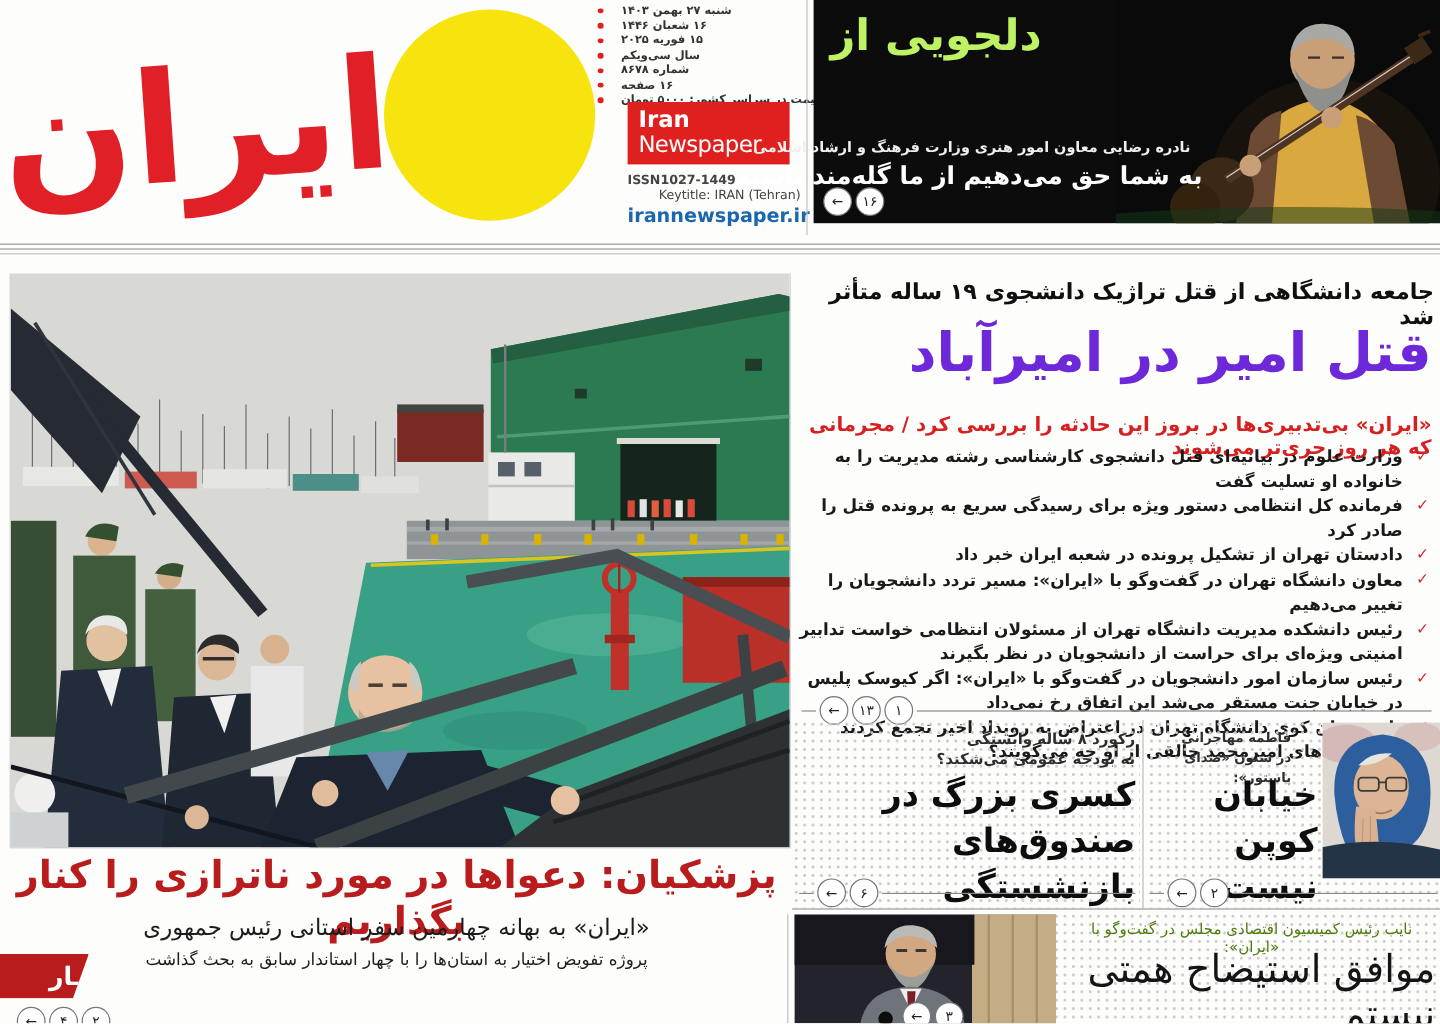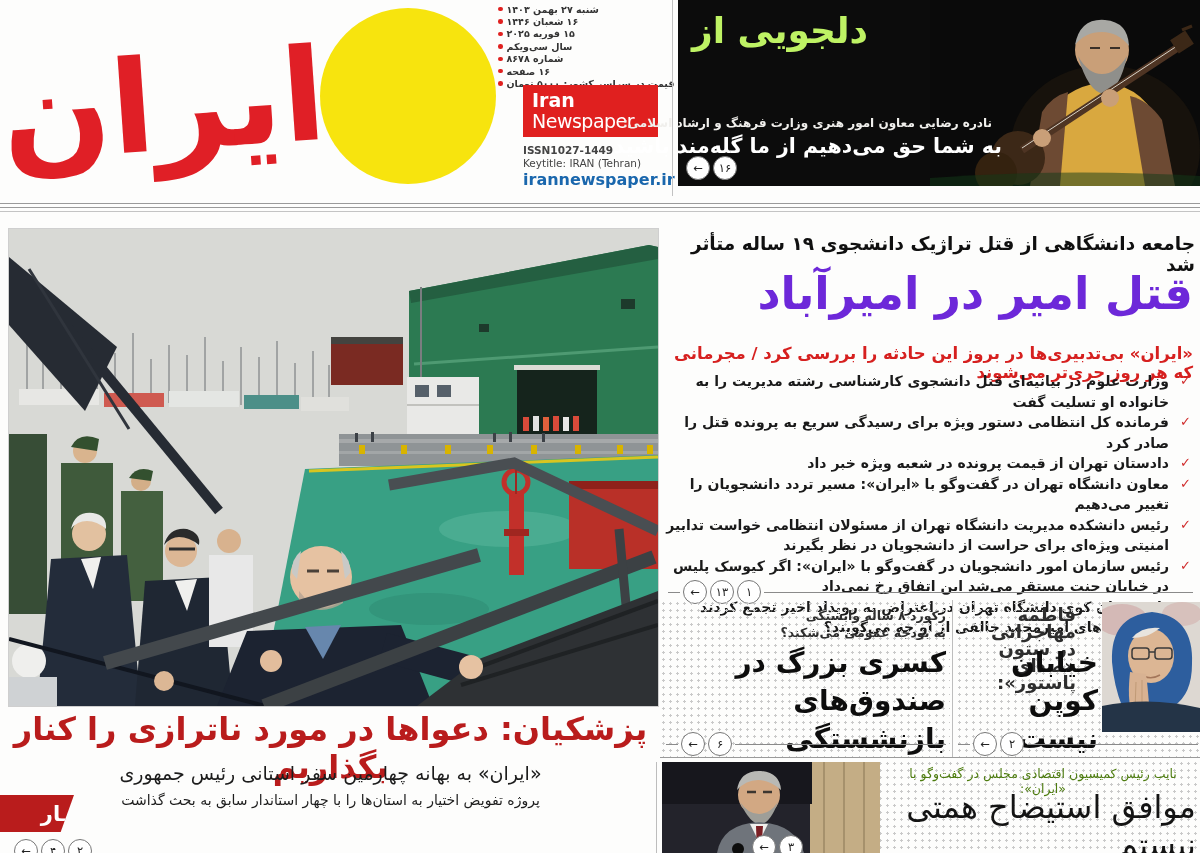--- a/index.html
+++ b/index.html
@@ -5,28 +5,28 @@
   html,body{margin:0;padding:0;background:#ffffff;}
   #page{position:relative;width:1200px;height:853px;background:#fdfdfc;overflow:hidden;
         font-family:"DejaVu Sans",sans-serif;color:#111;}
   .abs{position:absolute;}
   .dotted{background-image:radial-gradient(#c9c9c9 1px, transparent 1.3px);background-size:7px 7px;}
 
   
   #logo-circle{left:320px;top:8px;width:176px;height:176px;border-radius:50%;background:#f7e40e;}
   #logo-svg{left:8px;top:2px;}
   .info-col{left:498px;top:3px;width:176px;}
-  .info-row{display:flex;align-items:center;gap:4px;height:12.4px;}
+  .info-row{display:flex;align-items:center;gap:15px;height:12.4px;}
   .info-dot{width:4.5px;height:4.5px;border-radius:50%;background:#e0201f;flex:0 0 auto;}
   .info-text{font-size:9.5px;font-weight:bold;color:#333;direction:rtl;white-space:nowrap;}
   #iran-np-box{left:523px;top:85px;width:135px;height:52px;background:#e0201f;color:#fff;padding:5px 9px;box-sizing:border-box;}
   #iran-np-box .l1{font-size:19px;font-weight:bold;line-height:21px;}
   #iran-np-box .l2{font-size:19px;line-height:21px;letter-spacing:-0.5px;}
   #issn{left:523px;top:144px;font-size:10.5px;color:#444;font-weight:bold;}
-  #keytitle{left:523px;top:157px;font-size:10.5px;color:#444;}
+  #keytitle{left:549px;top:157px;font-size:10.5px;color:#444;}
   #website{left:523px;top:170px;font-size:16px;font-weight:bold;color:#1a67ad;}
   #mast-vrule{left:672px;top:0;width:1px;height:196px;background:#c2c2c2;}
 
   
   #blackbox{left:678px;top:0;width:522px;height:186px;background:#0c0c0c;}
   #topstory-headline{left:14px;top:6px;width:260px;color:#bef264;font-size:36px;font-weight:bold;
         line-height:50px;direction:rtl;text-align:left;white-space:nowrap;}
   #topstory-kicker{left:14px;top:116px;width:300px;color:#f0efec;font-size:12px;font-weight:bold;direction:rtl;text-align:left;white-space:nowrap;}
   #topstory-quote{left:14px;top:134px;width:310px;color:#fff;font-size:20.5px;font-weight:bold;direction:rtl;text-align:left;white-space:nowrap;}
 
@@ -55,21 +55,21 @@
 
   
   #pension-block{left:660px;top:600px;width:290px;height:157px;}
   #pension-kicker{left:660px;top:607px;width:286px;font-size:12.5px;font-weight:bold;color:#2e2e2e;text-align:right;direction:rtl;line-height:17px;}
   #pension-headline{left:660px;top:644px;width:286px;font-size:28px;font-weight:bold;color:#0d0d0d;text-align:right;direction:rtl;line-height:38px;}
   #pension-refs{left:666px;top:732px;width:280px;}
   #mid-vrule{left:952px;top:600px;width:1px;height:157px;background:#bdbdbd;}
 
   
   #kalabarg-block{left:956px;top:600px;width:244px;height:157px;}
-  #kalabarg-kicker{left:956px;top:606px;width:120px;font-size:18px;font-weight:bold;color:#2e2e2e;text-align:right;direction:rtl;line-height:17px;}
+  #kalabarg-kicker{left:956px;top:606px;width:120px;font-size:11px;font-weight:bold;color:#2e2e2e;text-align:right;direction:rtl;line-height:17px;}
   #kalabarg-headline{left:956px;top:644px;width:142px;font-size:28px;font-weight:bold;color:#0d0d0d;text-align:right;direction:rtl;line-height:38px;}
   #kalabarg-photo{left:1102px;top:602px;width:98px;height:130px;}
   #kalabarg-refs{left:958px;top:732px;width:240px;}
 
   #lower-hrule{left:660px;top:757px;width:540px;height:1px;background:#9a9a9a;}
   #hemmati-vrule{left:656px;top:762px;width:1px;height:91px;background:#bdbdbd;}
 
   
   #hemmati-block{left:660px;top:760px;width:540px;height:93px;}
   #hemmati-photo{left:662px;top:762px;width:218px;height:91px;}
@@ -323,21 +323,21 @@
     </svg>
     
   </div>
 
   <div class="abs" id="lead-kicker">جامعه دانشگاهی از قتل تراژیک دانشجوی ۱۹ ساله متأثر شد</div>
   <div class="abs" id="lead-headline">قتل امیر در امیرآباد</div>
   <div class="abs" id="lead-subhead">«ایران» بی‌تدبیری‌ها در بروز این حادثه را بررسی کرد / مجرمانی که هر روز جری‌تر می‌شوند</div>
   <ul class="abs" id="lead-bullets">
     <li><span class="check">✓</span><span>وزارت علوم در بیانیه‌ای قتل دانشجوی کارشناسی رشته مدیریت را به خانواده او تسلیت گفت</span></li>
     <li><span class="check">✓</span><span>فرمانده کل انتظامی دستور ویژه برای رسیدگی سریع به پرونده قتل را صادر کرد</span></li>
-    <li><span class="check">✓</span><span>دادستان تهران از قیمت پرونده در شعبه ویژه خبر داد</span></li>
+    <li><span class="check">✓</span><span>دادستان تهران از تشکیل پرونده در شعبه ایران خبر داد</span></li>
     <li><span class="check">✓</span><span>معاون دانشگاه تهران در گفت‌وگو با «ایران»: مسیر تردد دانشجویان را تغییر می‌دهیم</span></li>
     <li><span class="check">✓</span><span>رئیس دانشکده مدیریت دانشگاه تهران از مسئولان انتظامی خواست تدابیر امنیتی ویژه‌ای برای حراست از دانشجویان در نظر بگیرند</span></li>
     <li><span class="check">✓</span><span>رئیس سازمان امور دانشجویان در گفت‌وگو با «ایران»: اگر کیوسک پلیس در خیابان جنت مستقر می‌شد این اتفاق رخ نمی‌داد</span></li>
     <li><span class="check">✓</span><span>دانشجویان کوی دانشگاه تهران در اعتراض به رویداد اخیر تجمع کردند</span></li>
     <li><span class="check">✓</span><span>هم‌کلاسی‌های امیرمحمد خالقی از او چه می‌گویند؟</span></li>
   </ul>
   <div class="abs refrow" id="lead-refs">
     <span class="refcircle">←</span>
     <span class="refcircle">۱۳</span>
     <span class="refcircle">۱</span>

